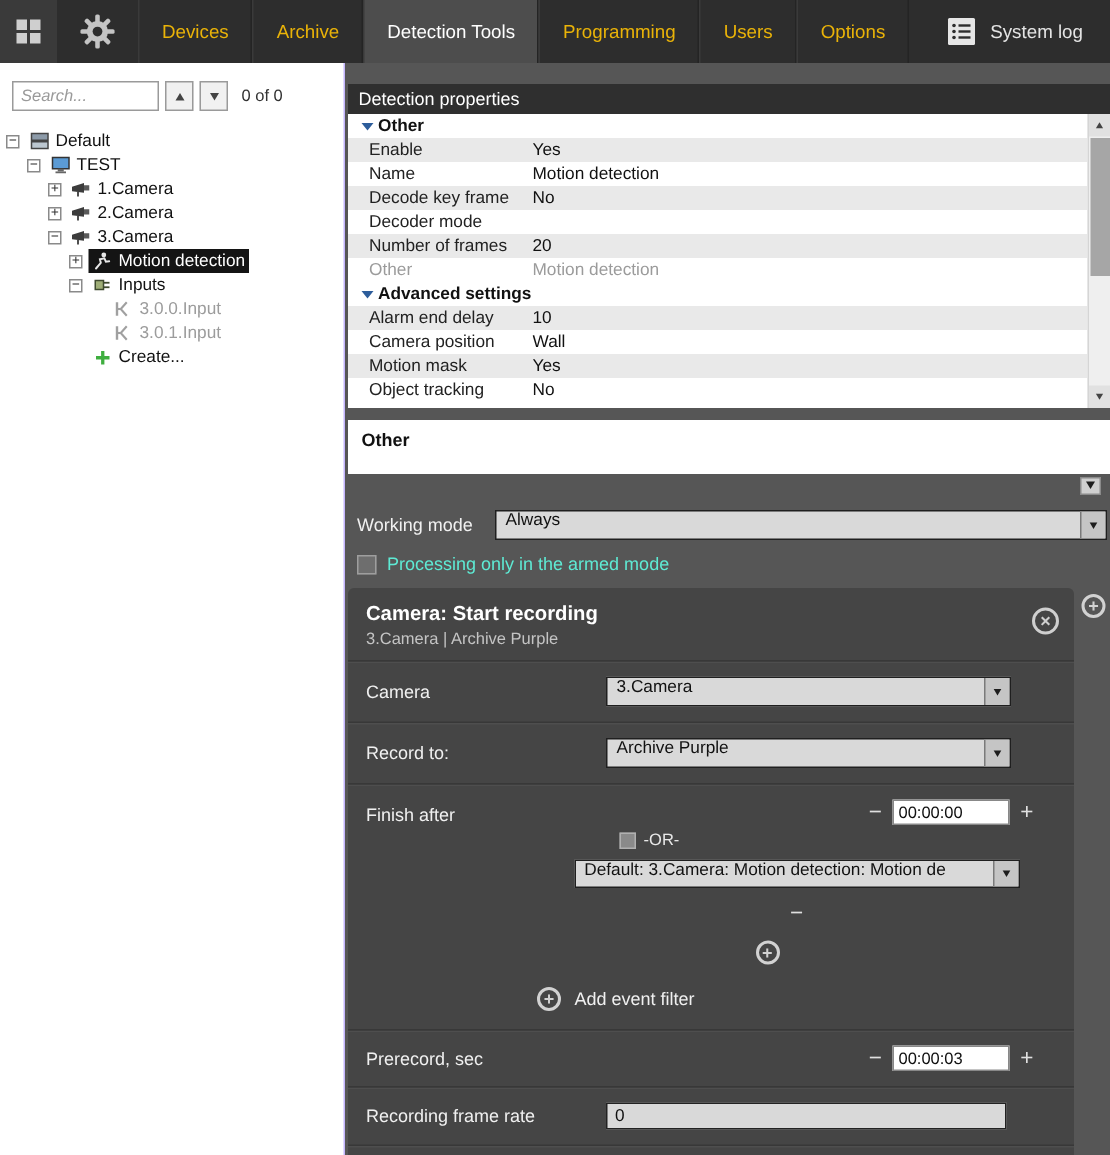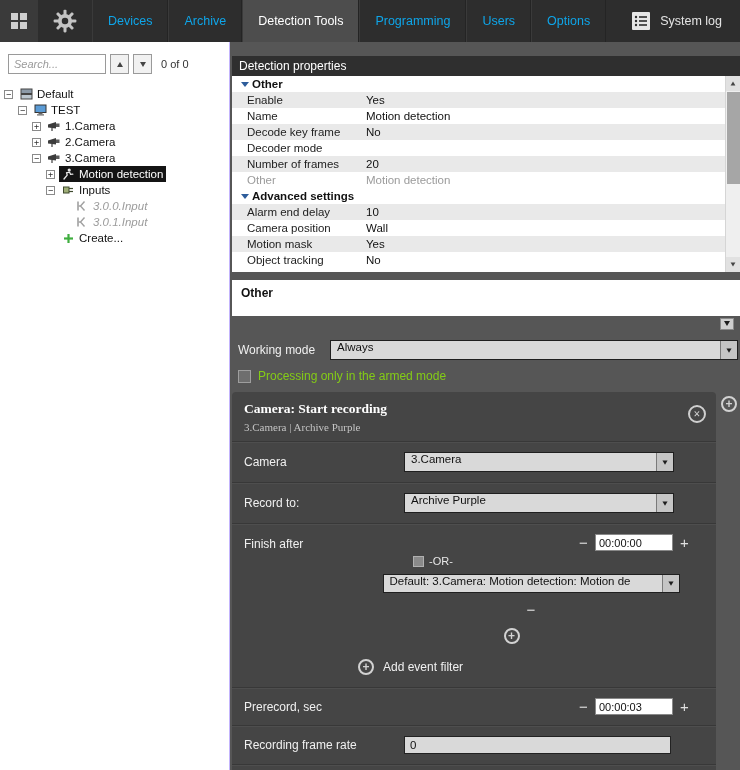--- a/index.html
+++ b/index.html
@@ -4,21 +4,21 @@
 <style>
   * { box-sizing: border-box; margin: 0; padding: 0; }
   html,body { width:740px; height:770px; overflow:hidden; }
   body { font-family:"Liberation Sans", sans-serif; background:#565656; font-size:12px; }
 
   
   .topbar { height:42px; background:#2d2d2d; display:flex; align-items:stretch; }
   .tile-btn { width:38px; background:#3a3a3a; display:flex; align-items:center; justify-content:center; }
   .gear-wrap { width:54px; display:flex; align-items:center; justify-content:center; }
   .tabs { display:flex; }
-  .tab { padding:0 15px; line-height:42px; color:#0ea5e9; font-size:12.5px;
+  .tab { padding:0 15px; line-height:42px; color:#eab308; font-size:12.5px;
          border-right:1px solid #242424; border-left:1px solid #3a3a3a; cursor:default; white-space:nowrap; }
   .tab.active { background:#4d4d4d; color:#ffffff; }
   .syslog { margin-left:auto; display:flex; align-items:center; gap:9px; padding-right:18px; color:#e4e4e4; font-size:12.5px; }
 
   
   .main { display:flex; height:728px; }
   .sidebar { width:230px; flex:none; background:#ffffff; border-right:1px solid #c4b5fd; padding-top:8px; overflow:hidden; }
   .content { flex:1; background:#565656; padding:14px 0 0 2px; display:flex; flex-direction:column; overflow:hidden; }
 
   
@@ -32,33 +32,33 @@
   .tri-down.light { border-top-color:#1d1d1d; }
 
   .tree-row { display:flex; align-items:center; height:16px; font-size:11.5px; color:#111; white-space:nowrap; cursor:default; }
   .expander { width:9px; height:9px; flex:none; border:1px solid #8a8a8a; background:#fff; font-size:8.5px; line-height:7px;
               text-align:center; margin-right:4px; color:#333; font-family:"DejaVu Sans Mono", monospace; }
   .expander.hidden { visibility:hidden; }
   .node { display:flex; align-items:center; height:16px; padding:0 3px 0 1px; }
   .tree-icon { width:16px; flex:none; display:flex; justify-content:center; margin-right:3px; }
   .tree-row.selected .node { background:#141414; }
   .tree-row.selected .tree-label { color:#ffffff; }
-  .tree-row.muted .tree-label { color:#9c9c9c;font-style:italic; }
+  .tree-row.muted .tree-label { color:#9c9c9c; }
 
   
   .props-header { height:20px; flex:none; background:#2f2f2f; color:#ffffff; font-size:12px; line-height:20px; padding-left:7px; }
   .grid-wrap { height:196px; flex:none; background:#ffffff; display:flex; }
   #prop-grid { flex:1; overflow:hidden; }
   .prop-row { display:flex; height:16px; align-items:center; font-size:11.5px; background:#fff; }
   .prop-row.alt { background:#e9e9e9; }
   .prop-row.group { font-weight:bold; background:#fff; }
   .chev { width:14px; margin-left:6px; display:flex; justify-content:center; }
   .chev-shape { width:0; height:0; border-left:4px solid transparent; border-right:4px solid transparent; border-top:5.5px solid #2d5d9b; }
   .group-label { color:#111; }
-  .pname { width:123px; flex:none; padding-left:4px; color:#222; overflow:hidden; white-space:nowrap;margin-left:11px; }
+  .pname { width:123px; flex:none; padding-left:14px; color:#222; overflow:hidden; white-space:nowrap; }
   .pval { flex:1; color:#111; overflow:hidden; white-space:nowrap; }
   .prop-row.muted .pname, .prop-row.muted .pval { color:#9b9b9b; }
 
   .vscroll { width:15px; flex:none; background:#efefef; border-left:1px solid #d5d5d5; display:flex; flex-direction:column; align-items:center; }
   .scroll-arrow { width:15px; height:15px; background:#e1e1e1; display:flex; align-items:center; justify-content:center; }
   .scroll-arrow .tri-up, .scroll-arrow .tri-down { transform:scale(.8); }
   .scroll-thumb { width:13px; height:92px; background:#a6a6a6; margin-top:1px; }
   .scroll-space { flex:1; }
 
   .desc-box { margin-top:8px; height:36px; flex:none; background:#ffffff; font-size:12px; font-weight:bold; color:#111; padding:6px 9px; }
@@ -67,27 +67,27 @@
 
   
   .working-row { display:flex; align-items:center; margin-top:9px; padding-left:6px; flex:none; }
   .working-label { color:#f0f0f0; font-size:12px; width:92px; flex:none; }
   .dropdown { height:20px; background:#d9d9d9; border:1px solid #1f1f1f; display:flex; align-items:flex-start; overflow:hidden; }
   .dropdown.grow { flex:1; margin-right:2px; }
   .dd-text { flex:1; font-size:11.5px; color:#111; padding-left:6px; white-space:nowrap; overflow:hidden; }
   .dd-btn { width:17px; align-self:stretch; flex:none; background:#c5c5c5; border-left:1px solid #7a7a7a; display:flex; align-items:center; justify-content:center; }
   .dd-btn .tri-down { transform:scale(.85); }
 
-  .armed-row { display:flex; align-items:center; gap:7px; margin-top:9px; padding-left:6px; color:#84cc16; font-size:12px; flex:none; }
+  .armed-row { display:flex; align-items:center; gap:7px; margin-top:9px; padding-left:6px; color:#5eead4; font-size:12px; flex:none; }
   .checkbox { width:13px; height:13px; background:#6e6e6e; border:1px solid #9e9e9e; flex:none; }
 
   
   .action-area { position:relative; margin-top:9px; flex:1; }
   .action-block { width:484px; background:#454545; border-radius:4px; color:#e8e8e8; overflow:hidden; height:100%; }
-  .block-header { position:relative; padding:9px 12px 8px 12px;font-family:Liberation Serif, serif; }
+  .block-header { position:relative; padding:9px 12px 8px 12px; }
   .block-title { font-size:13.5px; font-weight:bold; color:#ffffff; }
   .block-sub { font-size:11px; color:#c4c4c4; margin-top:4px; }
   .close-btn { position:absolute; top:13px; right:10px; width:18px; height:18px; border:2px solid #cfcfcf; border-radius:50%;
                color:#cfcfcf; font-size:12px; font-weight:bold; display:flex; align-items:center; justify-content:center; line-height:1; }
   .brow { border-top:1px solid #383838; box-shadow:inset 0 1px 0 rgba(255,255,255,.05); display:flex; align-items:center; padding:10px 12px; }
   .brow-label { width:160px; flex:none; font-size:12px; color:#f0f0f0; }
   .dd-fixed { width:270px; flex:none; }
   .brow.finish { display:block; position:relative; padding:10px 12px 6px 12px; }
   .finish-label { position:absolute; left:12px; top:13px; }
   .time-line { display:flex; justify-content:flex-end; align-items:center; gap:6px; padding-right:14px; }

